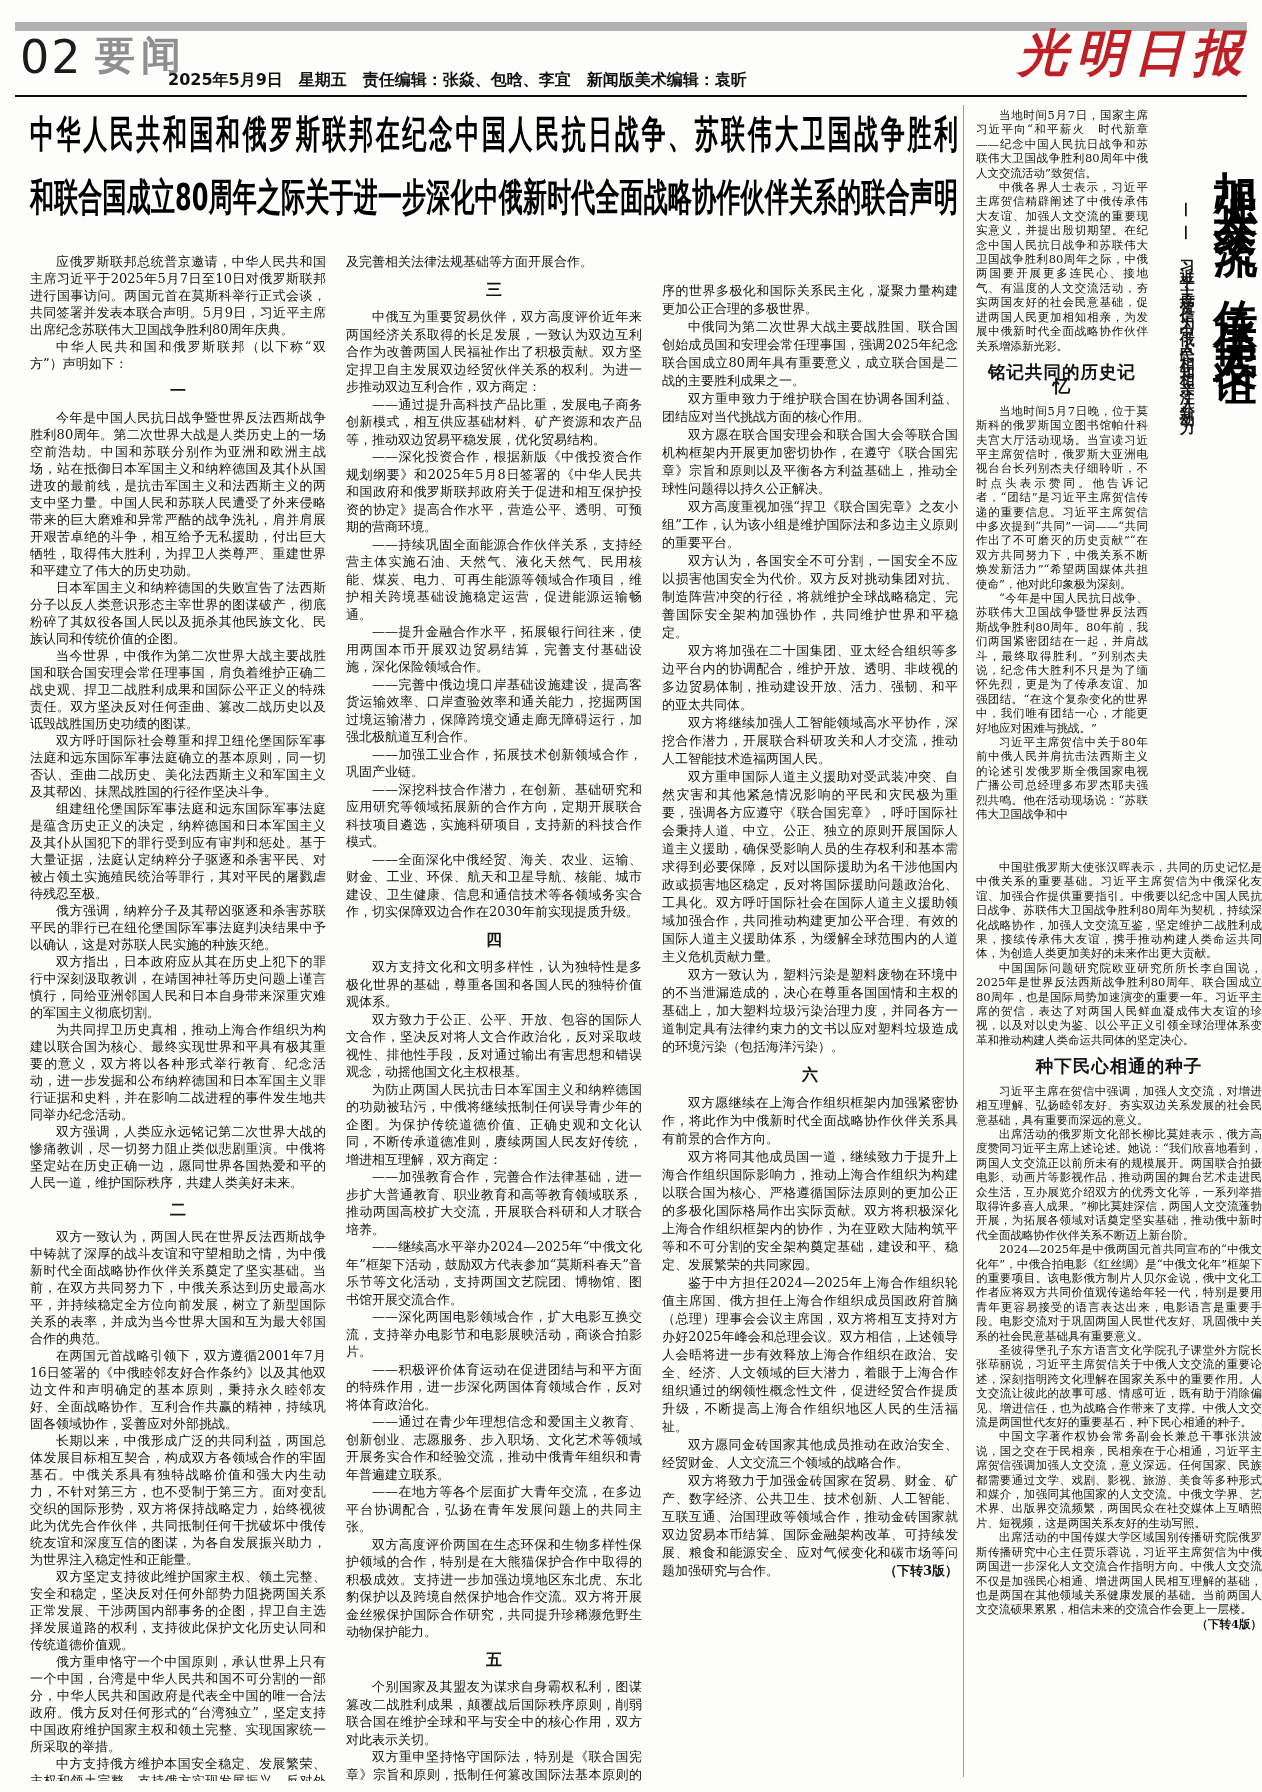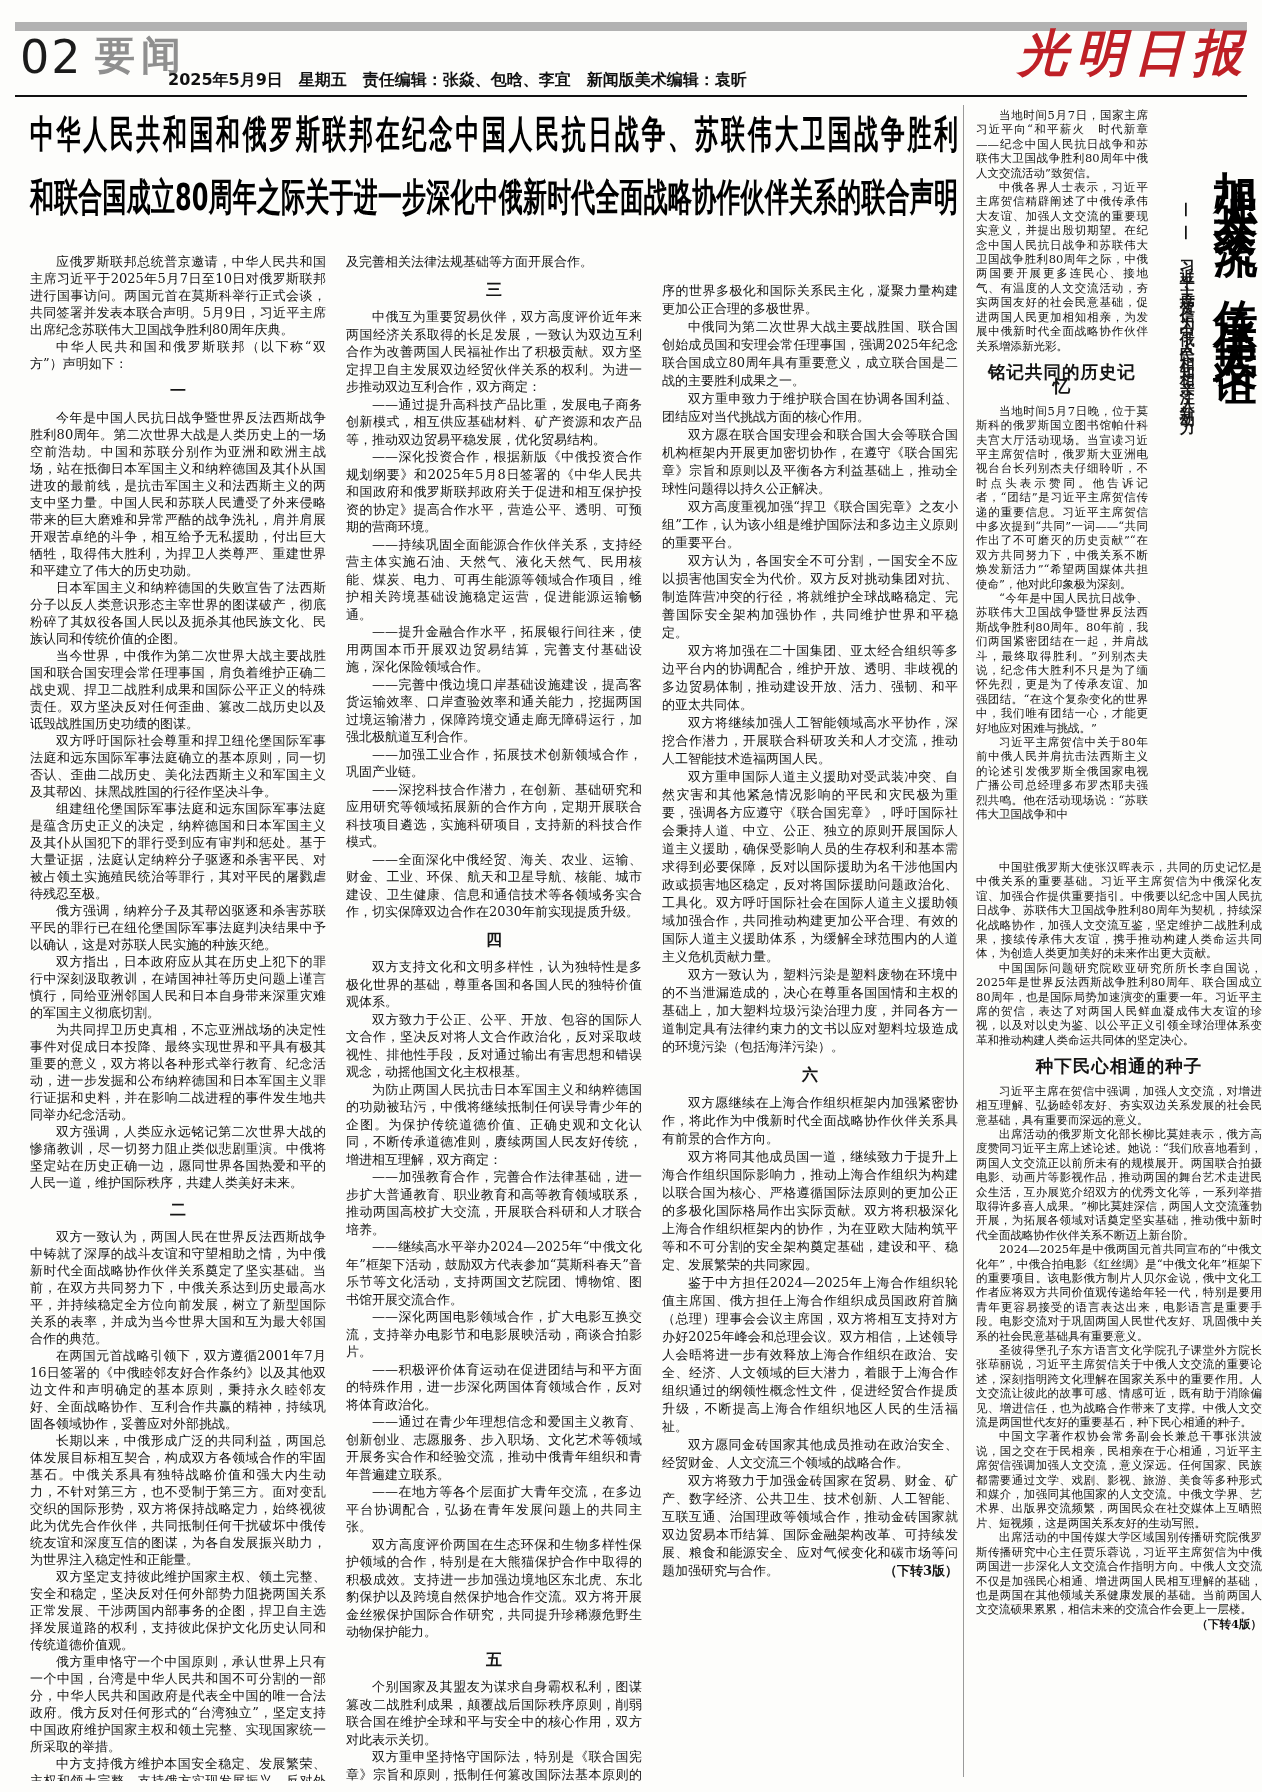--- a/index.html
+++ b/index.html
@@ -67,21 +67,21 @@
           <p class="para">应俄罗斯联邦总统普京邀请，中华人民共和国主席习近平于2025年5月7日至10日对俄罗斯联邦进行国事访问。两国元首在莫斯科举行正式会谈，共同签署并发表本联合声明。5月9日，习近平主席出席纪念苏联伟大卫国战争胜利80周年庆典。</p>
           <p class="para">中华人民共和国和俄罗斯联邦（以下称“双方”）声明如下：</p>
           <div class="sec-num">一</div>
           <p class="para">今年是中国人民抗日战争暨世界反法西斯战争胜利80周年。第二次世界大战是人类历史上的一场空前浩劫。中国和苏联分别作为亚洲和欧洲主战场，站在抵御日本军国主义和纳粹德国及其仆从国进攻的最前线，是抗击军国主义和法西斯主义的两支中坚力量。中国人民和苏联人民遭受了外来侵略带来的巨大磨难和异常严酷的战争洗礼，肩并肩展开艰苦卓绝的斗争，相互给予无私援助，付出巨大牺牲，取得伟大胜利，为捍卫人类尊严、重建世界和平建立了伟大的历史功勋。</p>
           <p class="para">日本军国主义和纳粹德国的失败宣告了法西斯分子以反人类意识形态主宰世界的图谋破产，彻底粉碎了其奴役各国人民以及扼杀其他民族文化、民族认同和传统价值的企图。</p>
           <p class="para">当今世界，中俄作为第二次世界大战主要战胜国和联合国安理会常任理事国，肩负着维护正确二战史观、捍卫二战胜利成果和国际公平正义的特殊责任。双方坚决反对任何歪曲、篡改二战历史以及诋毁战胜国历史功绩的图谋。</p>
           <p class="para">双方呼吁国际社会尊重和捍卫纽伦堡国际军事法庭和远东国际军事法庭确立的基本原则，同一切否认、歪曲二战历史、美化法西斯主义和军国主义及其帮凶、抹黑战胜国的行径作坚决斗争。</p>
           <p class="para">组建纽伦堡国际军事法庭和远东国际军事法庭是蕴含历史正义的决定，纳粹德国和日本军国主义及其仆从国犯下的罪行受到应有审判和惩处。基于大量证据，法庭认定纳粹分子驱逐和杀害平民、对被占领土实施殖民统治等罪行，其对平民的屠戮虐待残忍至极。</p>
           <p class="para">俄方强调，纳粹分子及其帮凶驱逐和杀害苏联平民的罪行已在纽伦堡国际军事法庭判决结果中予以确认，这是对苏联人民实施的种族灭绝。</p>
           <p class="para">双方指出，日本政府应从其在历史上犯下的罪行中深刻汲取教训，在靖国神社等历史问题上谨言慎行，同给亚洲邻国人民和日本自身带来深重灾难的军国主义彻底切割。</p>
-          <p class="para">为共同捍卫历史真相，不忘亚洲战场的决定性事件对促成日本投降、最终实现世界和平具有极其重要的意义，双方将以各种形式举行教育、纪念活动，进一步发掘和公布纳粹德国和日本军国主义罪行证据和史料，并在影响二战进程的事件发生地共同举办纪念活动。</p>
+          <p class="para">为共同捍卫历史真相，推动上海合作组织为构建以联合国为核心、最终实现世界和平具有极其重要的意义，双方将以各种形式举行教育、纪念活动，进一步发掘和公布纳粹德国和日本军国主义罪行证据和史料，并在影响二战进程的事件发生地共同举办纪念活动。</p>
           <p class="para">双方强调，人类应永远铭记第二次世界大战的惨痛教训，尽一切努力阻止类似悲剧重演。中俄将坚定站在历史正确一边，愿同世界各国热爱和平的人民一道，维护国际秩序，共建人类美好未来。</p>
           <div class="sec-num">二</div>
           <p class="para">双方一致认为，两国人民在世界反法西斯战争中铸就了深厚的战斗友谊和守望相助之情，为中俄新时代全面战略协作伙伴关系奠定了坚实基础。当前，在双方共同努力下，中俄关系达到历史最高水平，并持续稳定全方位向前发展，树立了新型国际关系的表率，并成为当今世界大国和互为最大邻国合作的典范。</p>
           <p class="para">在两国元首战略引领下，双方遵循2001年7月16日签署的《中俄睦邻友好合作条约》以及其他双边文件和声明确定的基本原则，秉持永久睦邻友好、全面战略协作、互利合作共赢的精神，持续巩固各领域协作，妥善应对外部挑战。</p>
           <p class="para">长期以来，中俄形成广泛的共同利益，两国总体发展目标相互契合，构成双方各领域合作的牢固基石。中俄关系具有独特战略价值和强大内生动力，不针对第三方，也不受制于第三方。面对变乱交织的国际形势，双方将保持战略定力，始终视彼此为优先合作伙伴，共同抵制任何干扰破坏中俄传统友谊和深度互信的图谋，为各自发展振兴助力，为世界注入稳定性和正能量。</p>
           <p class="para">双方坚定支持彼此维护国家主权、领土完整、安全和稳定，坚决反对任何外部势力阻挠两国关系正常发展、干涉两国内部事务的企图，捍卫自主选择发展道路的权利，支持彼此保护文化历史认同和传统道德价值观。</p>
           <p class="para">俄方重申恪守一个中国原则，承认世界上只有一个中国，台湾是中华人民共和国不可分割的一部分，中华人民共和国政府是代表全中国的唯一合法政府。俄方反对任何形式的“台湾独立”，坚定支持中国政府维护国家主权和领土完整、实现国家统一所采取的举措。</p>
           <p class="para">中方支持俄方维护本国安全稳定、发展繁荣、主权和领土完整，支持俄方实现发展振兴，反对外部势力干涉俄罗斯内政。</p>
         </div>
       <div class="col">

